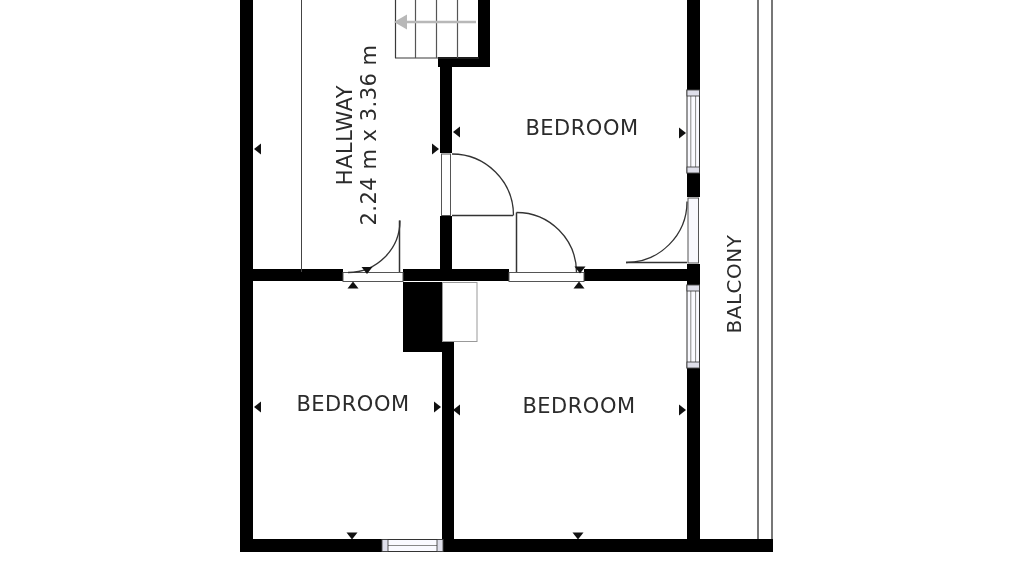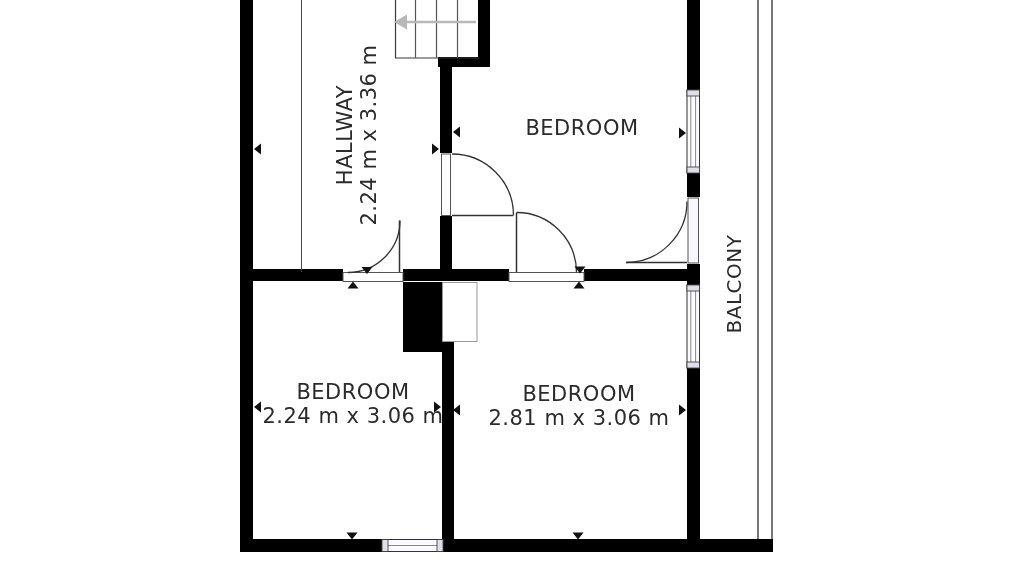--- a/index.html
+++ b/index.html
@@ -157,23 +157,21 @@
     <div>HALLWAY</div>
     <div>2.24 m x 3.36 m</div>
   </div>
 
   <div class="room-label" style="left:582px;top:128px;">
     <div>BEDROOM</div>
   </div>
 
   <div class="room-label" style="left:353px;top:404px;">
     <div>BEDROOM</div>
-    <div>2.24 m x 3.06 m</div>
   </div>
 
   <div class="room-label" style="left:579px;top:406px;">
     <div>BEDROOM</div>
-    <div>2.81 m x 3.06 m</div>
   </div>
 
   <div class="balcony-label" style="left:734px;top:284px;">BALCONY</div>
 
 </div>
 
 </body></html>

